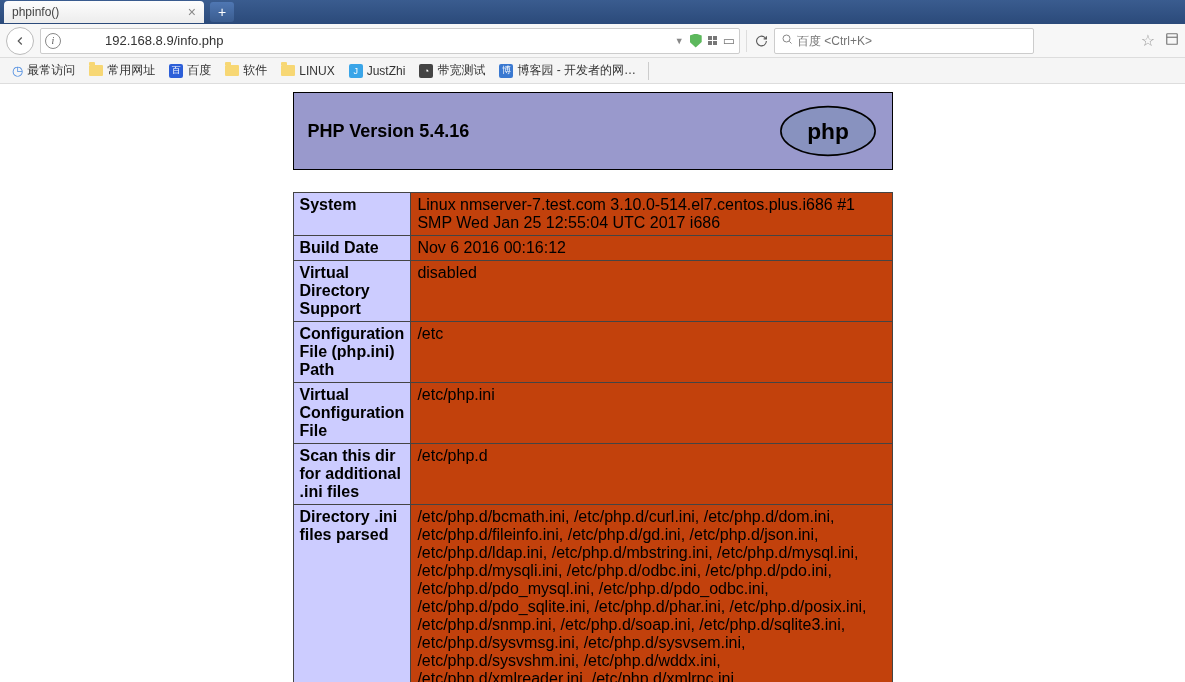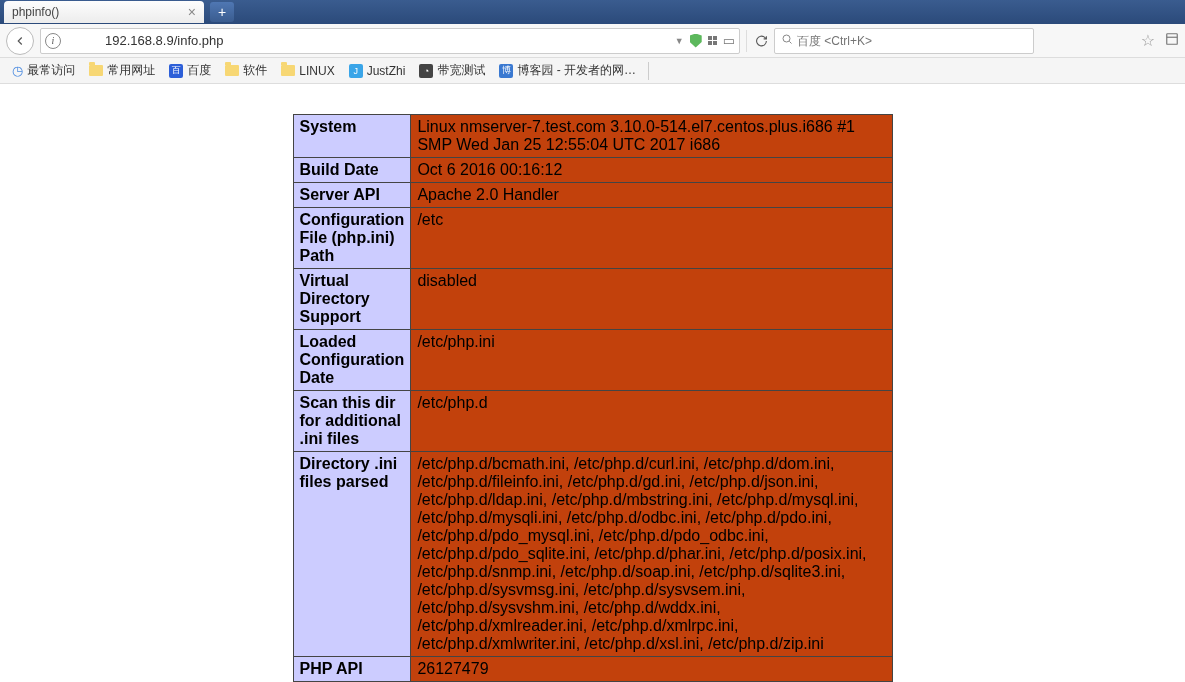--- a/index.html
+++ b/index.html
@@ -145,45 +145,50 @@
   </div>
   <div class="bm-item">
     <span class="site-icon cnblogs-icon">博</span>
     <span>博客园 - 开发者的网…</span>
   </div>
   <div class="bm-sep"></div>
 </div>
 
 <div class="content">
   <div class="phpinfo">
+    <div class="php-header">
+      <span class="php-title">PHP Version 5.4.16</span>
+      <span class="php-logo">
+        <svg viewBox="0 0 120 64">
+          <ellipse cx="60" cy="32" rx="58" ry="30" fill="#8892BF" stroke="#000" stroke-width="2"></ellipse>
+          <text x="60" y="42" font-family="Arial Black, Arial" font-size="28" font-weight="900" text-anchor="middle" fill="#000">php</text>
+        </svg>
+      </span>
+    </div>
     <div class="php-spacer"></div>
     <table class="info">
       <tbody id="php-rows">
           <tr>
             <td class="e">System</td>
             <td class="v">Linux nmserver-7.test.com 3.10.0-514.el7.centos.plus.i686 #1 SMP Wed Jan 25 12:55:04 UTC 2017 i686</td>
           </tr>
           <tr>
             <td class="e">Build Date</td>
-            <td class="v">Oct 6 2016 00:16:12</td>
-          </tr>
-          <tr>
-            <td class="e">Server API</td>
-            <td class="v">Apache 2.0 Handler</td>
+            <td class="v">Nov 6 2016 00:16:12</td>
+          </tr>
+          <tr>
+            <td class="e">Virtual Directory Support</td>
+            <td class="v">disabled</td>
           </tr>
           <tr>
             <td class="e">Configuration File (php.ini) Path</td>
             <td class="v">/etc</td>
           </tr>
           <tr>
-            <td class="e">Virtual Directory Support</td>
-            <td class="v">disabled</td>
-          </tr>
-          <tr>
-            <td class="e">Loaded Configuration Date</td>
+            <td class="e">Virtual Configuration File</td>
             <td class="v">/etc/php.ini</td>
           </tr>
           <tr>
             <td class="e">Scan this dir for additional .ini files</td>
             <td class="v">/etc/php.d</td>
           </tr>
           <tr>
             <td class="e">Directory .ini files parsed</td>
             <td class="v">/etc/php.d/bcmath.ini, /etc/php.d/curl.ini, /etc/php.d/dom.ini, /etc/php.d/fileinfo.ini, /etc/php.d/gd.ini, /etc/php.d/json.ini, /etc/php.d/ldap.ini, /etc/php.d/mbstring.ini, /etc/php.d/mysql.ini, /etc/php.d/mysqli.ini, /etc/php.d/odbc.ini, /etc/php.d/pdo.ini, /etc/php.d/pdo_mysql.ini, /etc/php.d/pdo_odbc.ini, /etc/php.d/pdo_sqlite.ini, /etc/php.d/phar.ini, /etc/php.d/posix.ini, /etc/php.d/snmp.ini, /etc/php.d/soap.ini, /etc/php.d/sqlite3.ini, /etc/php.d/sysvmsg.ini, /etc/php.d/sysvsem.ini, /etc/php.d/sysvshm.ini, /etc/php.d/wddx.ini, /etc/php.d/xmlreader.ini, /etc/php.d/xmlrpc.ini, /etc/php.d/xmlwriter.ini, /etc/php.d/xsl.ini, /etc/php.d/zip.ini</td>
           </tr>

